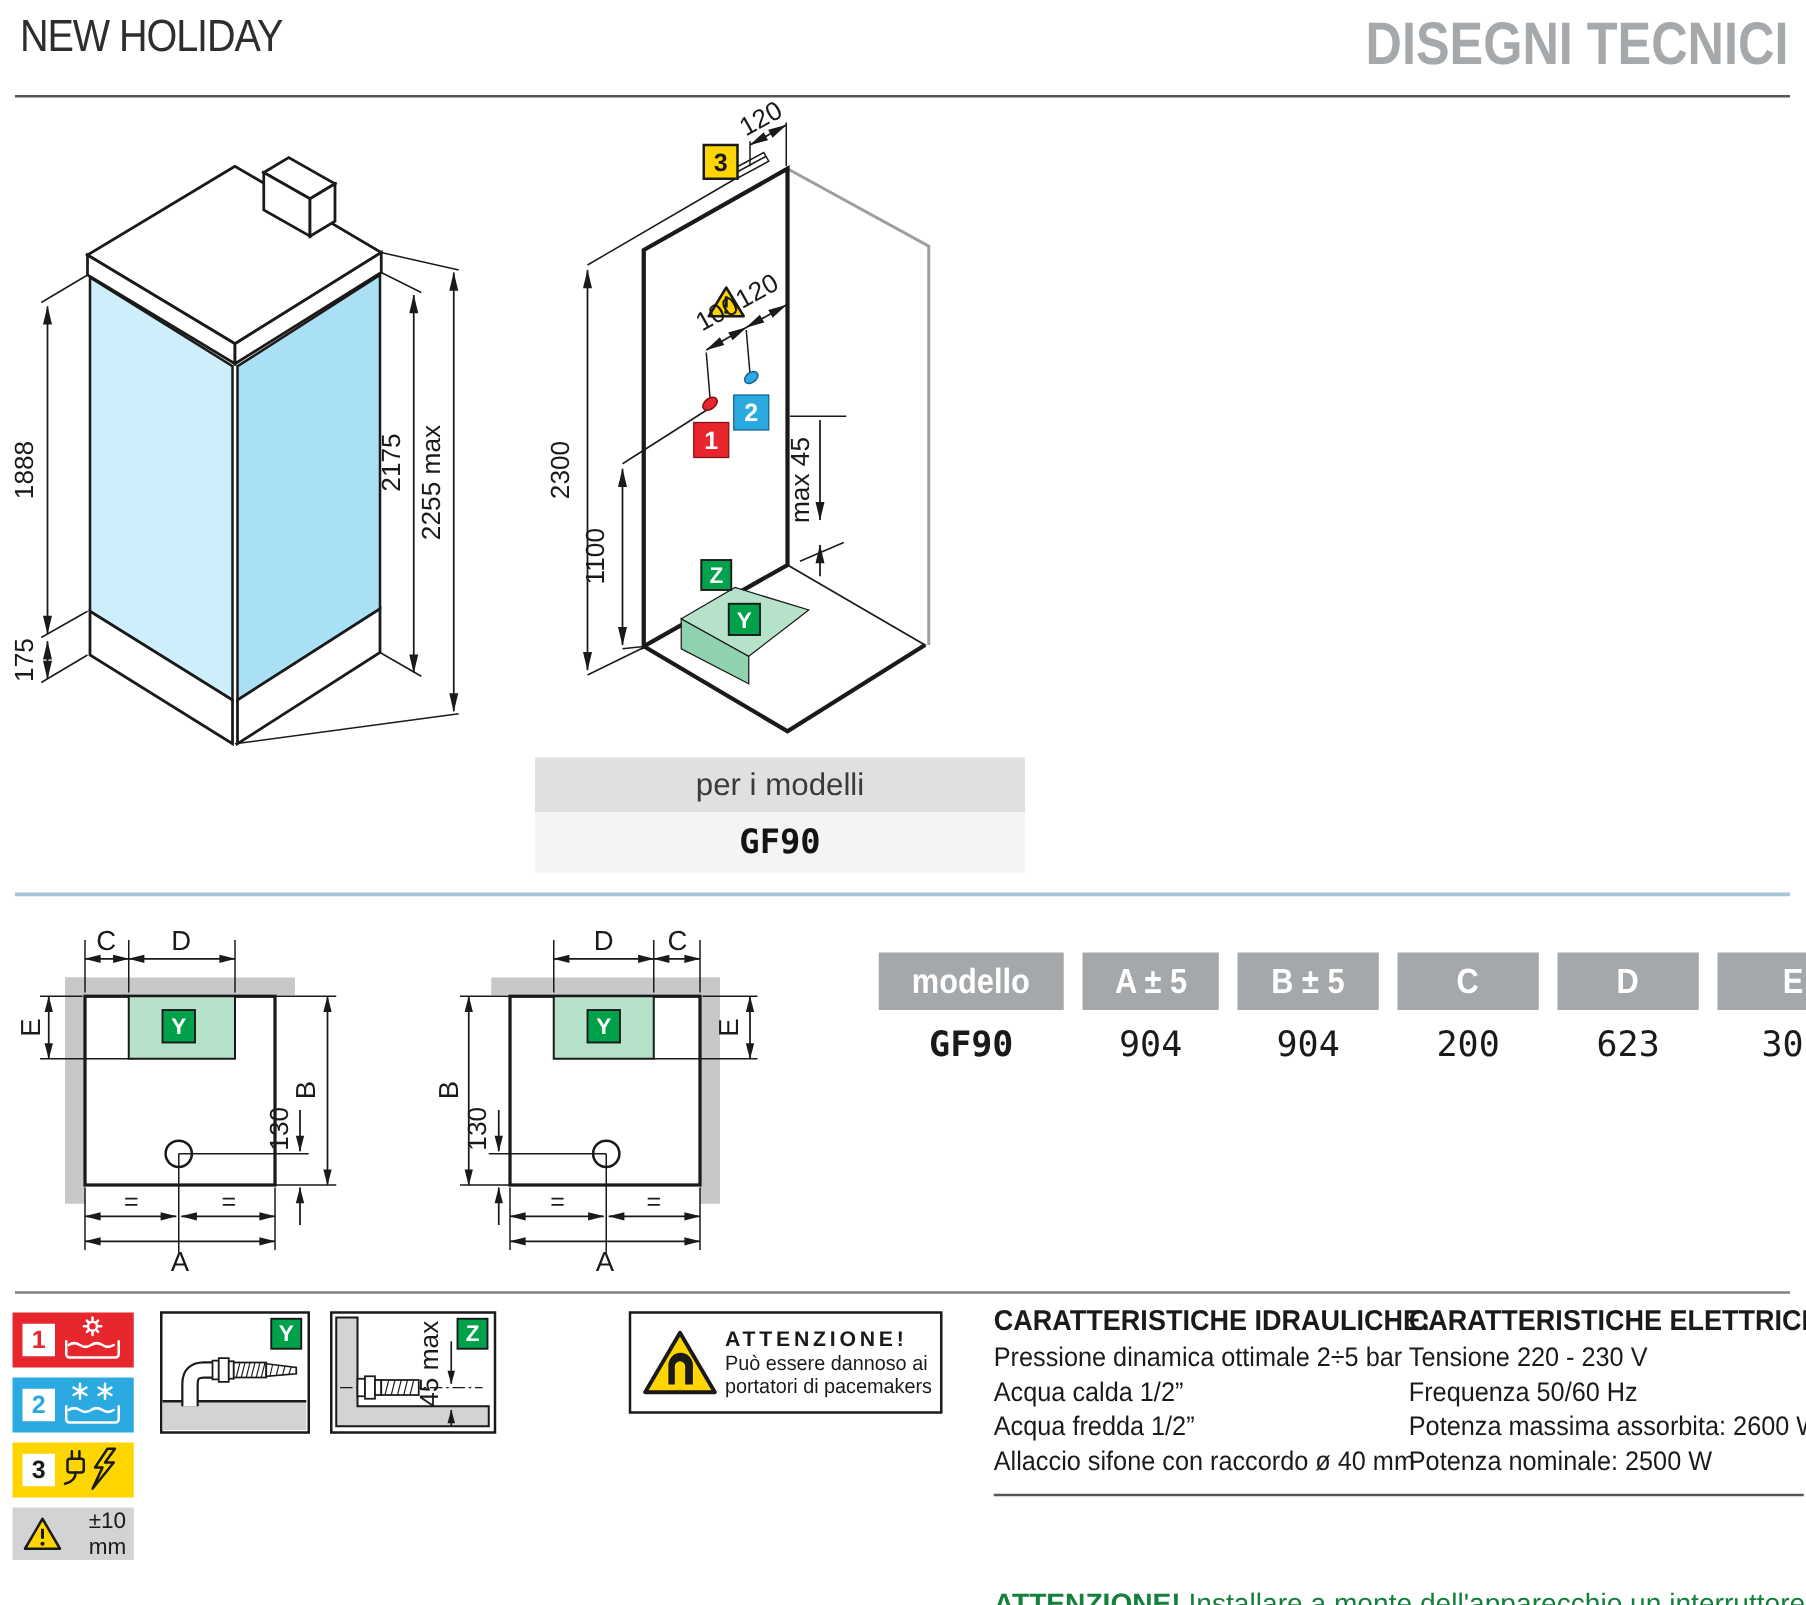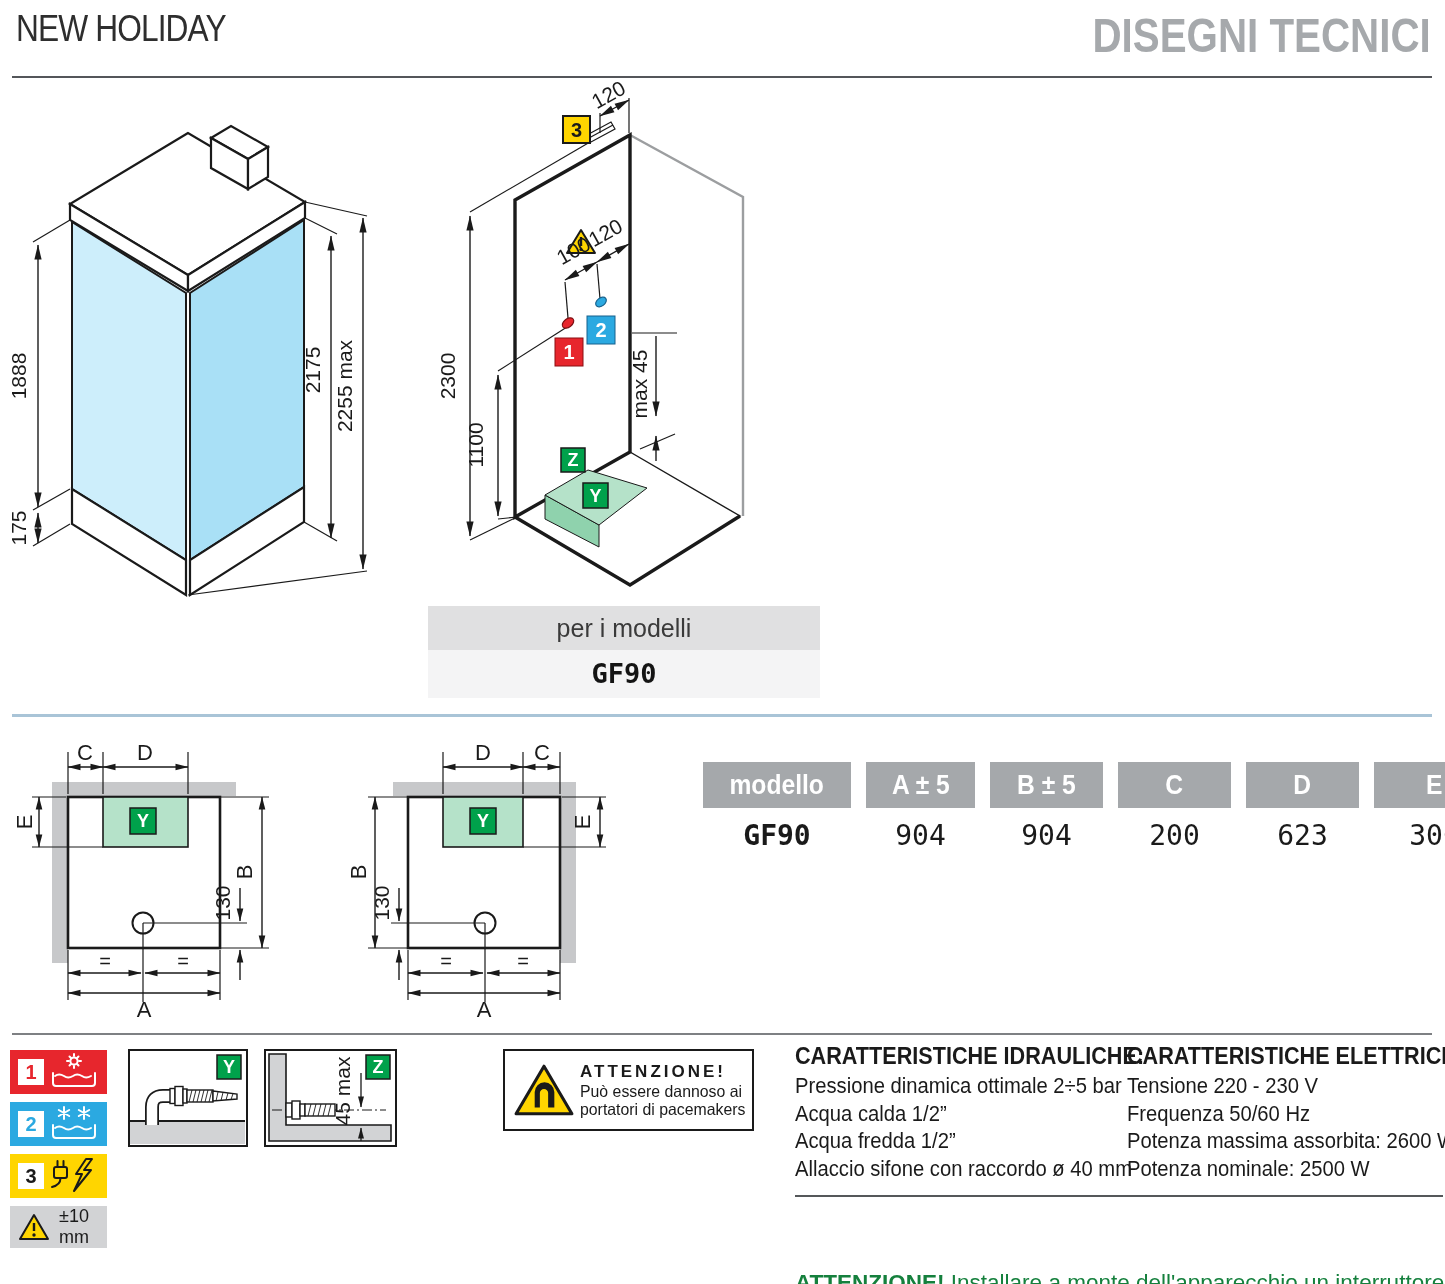--- a/index.html
+++ b/index.html
@@ -32,21 +32,21 @@
   .spec-table .dcell { margin-top:6px; height:44px; line-height:44px; text-align:center; font-size:28px; color:#1a1a1a; font-family:"DejaVu Sans Mono", monospace; }
   .spec-table .dcell.model { font-weight:bold; }
 
   
   .chip { left:10px; width:97px; height:44px; display:flex; align-items:center; }
   .chip .num { width:26px; height:26px; margin-left:8px; background:#fff; text-align:center; line-height:26px; font-weight:bold; font-size:20px; }
   .chip-hot { top:1050px; background:#e7262d; } .chip-hot .num { color:#e7262d; }
   .chip-cold { top:1102px; background:#2ba9e1; } .chip-cold .num { color:#2ba9e1; }
   .chip-ele { top:1154px; background:#ffd500; } .chip-ele .num { color:#1a1a1a; }
   .chip-tol { top:1206px; background:#d2d3d5; height:42px; }
-  .chip-tol .tol-text { font-size:18px; color:#1a1a1a; margin-left:8px; }
+  .chip-tol .tol-text { font-size:18px; color:#1a1a1a; margin-left:20px; }
 
   .detail-box { top:1049px; height:98px; border:2.5px solid #1a1a1a; background:#fff; }
   .detail-y { left:128px; width:120px; }
   .detail-z { left:264px; width:133px; }
 
   .warn-box { left:503px; top:1049px; width:251px; height:82px; border:2.5px solid #1a1a1a; background:#fff; display:flex; align-items:center; }
   .warn-text { margin-left:5px; }
   .warn-title { font-size:17px; font-weight:bold; letter-spacing:3px; color:#1a1a1a; }
   .warn-line { font-size:16.5px; color:#1a1a1a; line-height:1.1; transform:scaleX(0.96); transform-origin:left center; white-space:nowrap; }
 

